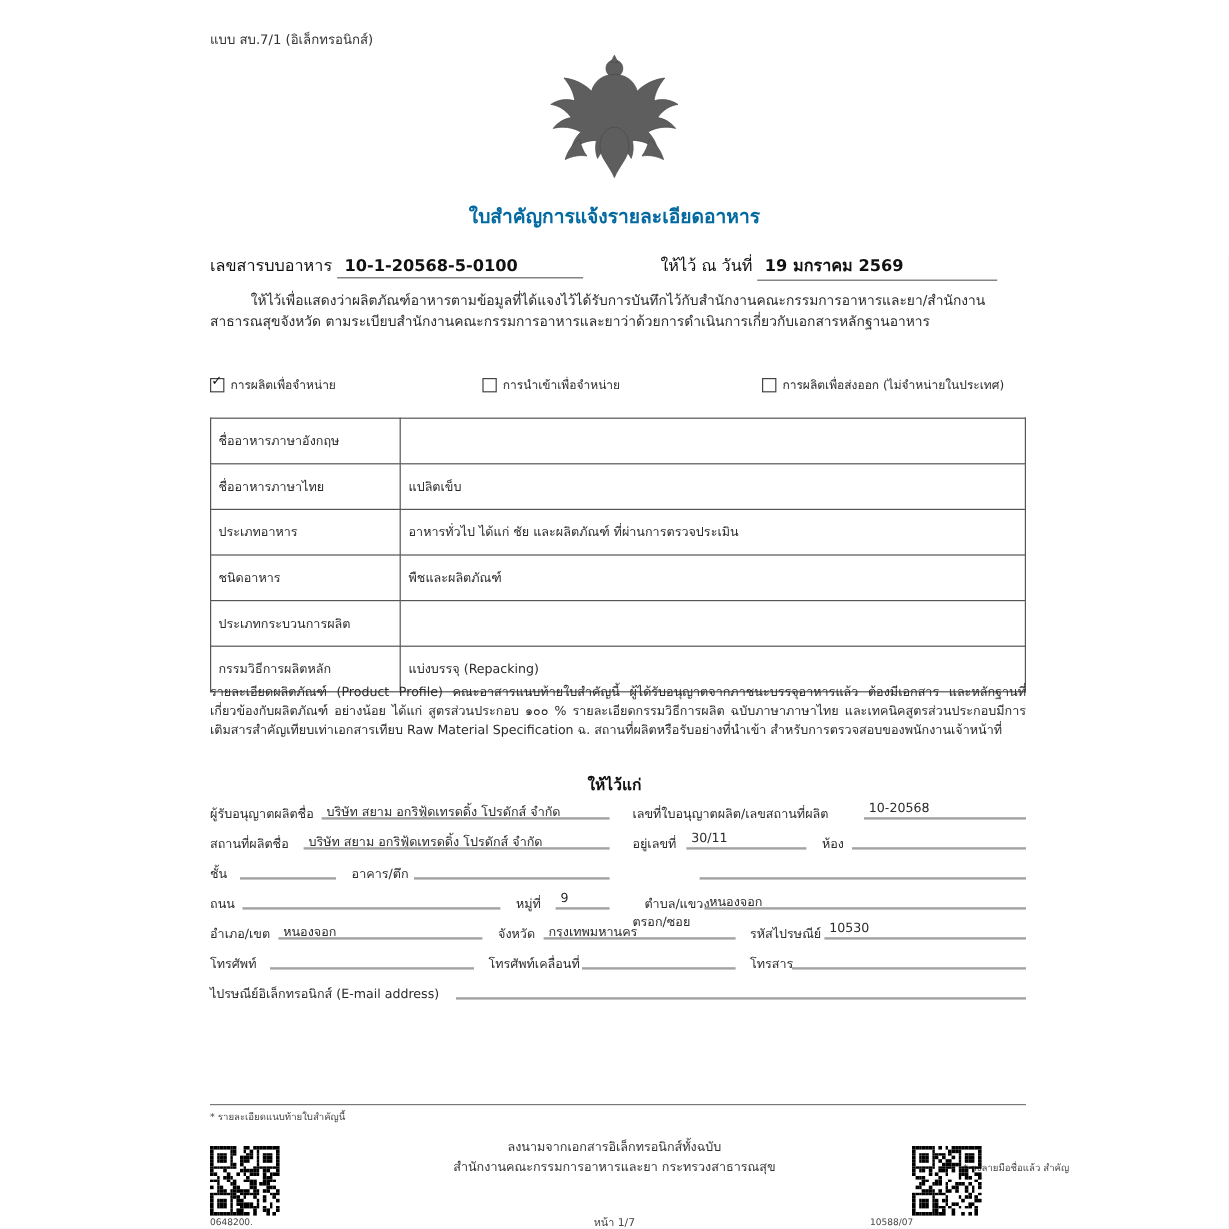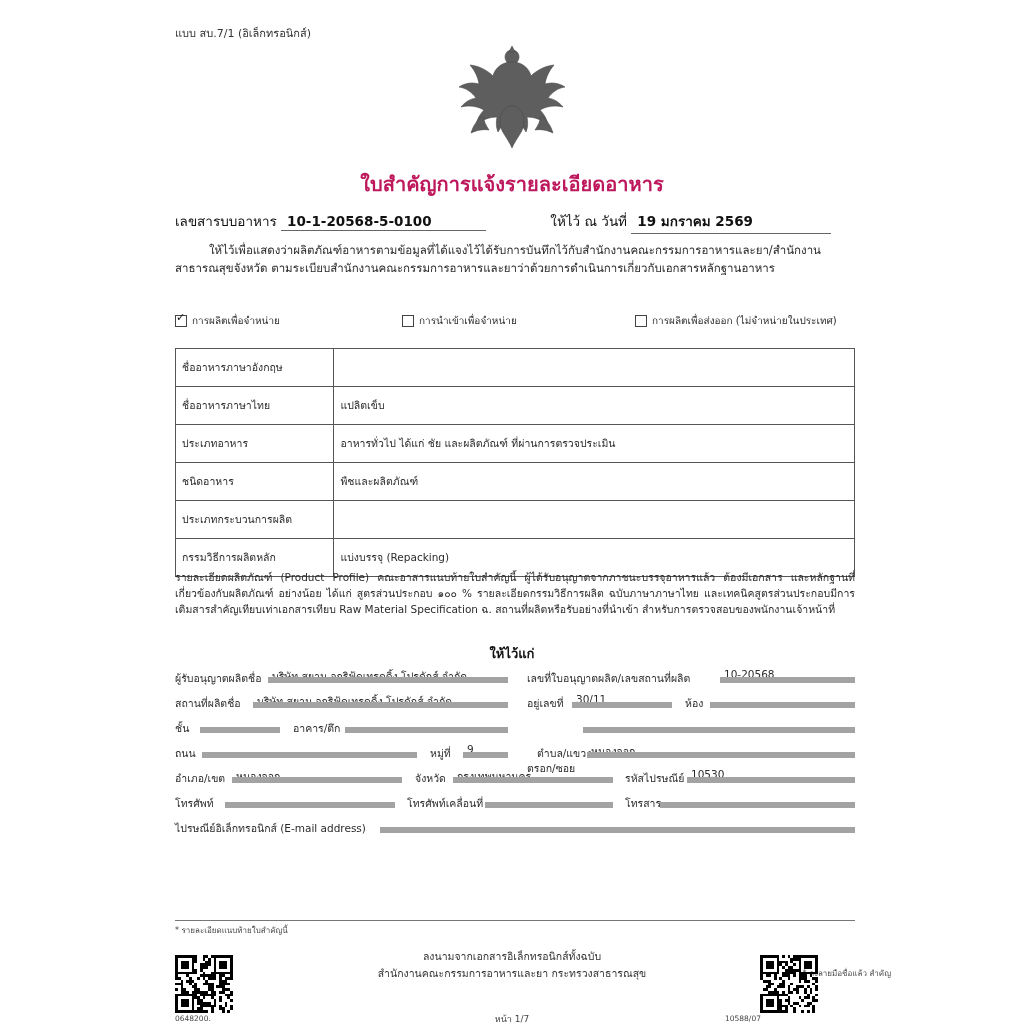--- a/index.html
+++ b/index.html
@@ -39,23 +39,23 @@
     width: 1024px;
     text-align: center;
   }
   .garuda svg { display: inline-block; }
   .doc-title {
     position: absolute;
     left: 0;
     top: 168px;
     width: 1024px;
     text-align: center;
-    font-size: 20px;
+    font-size: 16px;
     font-weight: bold;
-    color: #be185d;
+    color: #0369a1;
   }
   .row-no {
     position: absolute;
     left: 175px;
     top: 210px;
     width: 680px;
     font-size: 13.5px;
     color: #111;
   }
   .lic-label { font-weight: normal; }
@@ -173,21 +173,21 @@
   .frow {
     position: relative;
     height: 25px;
   }
   .fl {
     position: absolute;
     white-space: nowrap;
   }
   .fval {
     position: absolute;
-    border-bottom: 6px solid #a3a3a3;
+    border-bottom: 2px solid #a3a3a3;
     height: 15px;
     white-space: nowrap;
     overflow: hidden;
     padding-left: 4px;
     box-sizing: border-box;
   }
 
   .footline {
     position: absolute;
     left: 175px;

